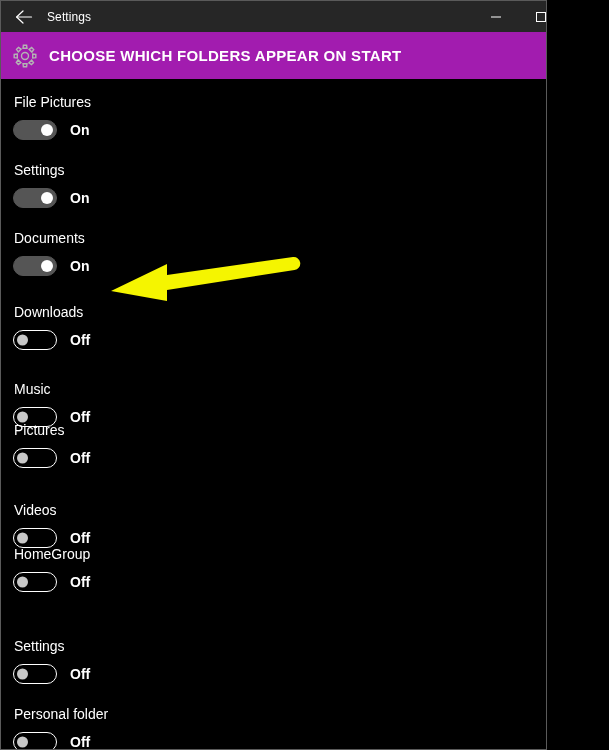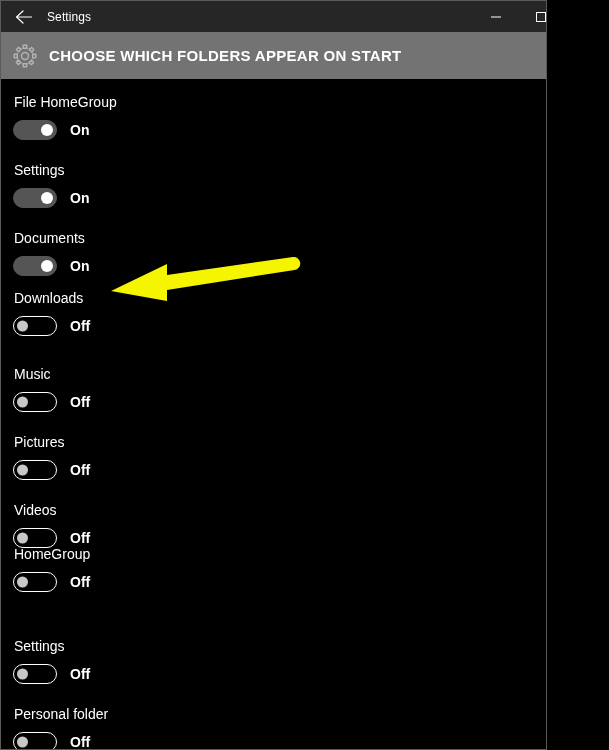--- a/index.html
+++ b/index.html
@@ -67,21 +67,21 @@
     justify-content: center;
   }
   .wc-btn svg { display: block; }
 
   
   #header {
     position: absolute;
     left: 0; top: 31px;
     width: 607px;
     height: 47px;
-    background: #737373;
+    background: #a21caf;
     display: flex;
     align-items: center;
   }
 
   #gear-wrap {
     width: 48px;
     display: flex;
     align-items: center;
     justify-content: center;
     flex: 0 0 auto;
@@ -248,21 +248,21 @@
           <path d="M5.4 20.6 L4.3 19.5 L6.1 16.9 L8.9 19.7 L6.3 21.5 Z"></path>
         </g>
       </svg>
     </div>
     <div id="page-title">CHOOSE WHICH FOLDERS APPEAR ON START</div>
   </div>
 
   <div id="content">
 
     <div class="setting-row" style="top: 14px;">
-        <div class="setting-label">File HomeGroup</div>
+        <div class="setting-label">File Pictures</div>
         <div class="toggle-line">
           <div class="toggle on">
             <span class="knob"></span>
           </div>
           <span class="toggle-state">On</span>
         </div>
       </div>
       <div class="setting-row" style="top: 82px;">
         <div class="setting-label">Settings</div>
         <div class="toggle-line">
@@ -274,39 +274,39 @@
       </div>
       <div class="setting-row" style="top: 150px;">
         <div class="setting-label">Documents</div>
         <div class="toggle-line">
           <div class="toggle on">
             <span class="knob"></span>
           </div>
           <span class="toggle-state">On</span>
         </div>
       </div>
-      <div class="setting-row" style="top: 210px; text-align: right;">
+      <div class="setting-row" style="top: 224px; text-align: right;">
         <div class="setting-label">Downloads</div>
         <div class="toggle-line">
           <div class="toggle off">
             <span class="knob"></span>
           </div>
           <span class="toggle-state">Off</span>
         </div>
       </div>
-      <div class="setting-row" style="top: 286px; padding-left: 29px;">
+      <div class="setting-row" style="top: 301px; padding-left: 29px;">
         <div class="setting-label">Music</div>
         <div class="toggle-line">
           <div class="toggle off">
             <span class="knob"></span>
           </div>
           <span class="toggle-state">Off</span>
         </div>
       </div>
-      <div class="setting-row" style="top: 354px;">
+      <div class="setting-row" style="top: 342px;">
         <div class="setting-label">Pictures</div>
         <div class="toggle-line">
           <div class="toggle off">
             <span class="knob"></span>
           </div>
           <span class="toggle-state">Off</span>
         </div>
       </div>
       <div class="setting-row" style="top: 422px;">
         <div class="setting-label">Videos</div>

